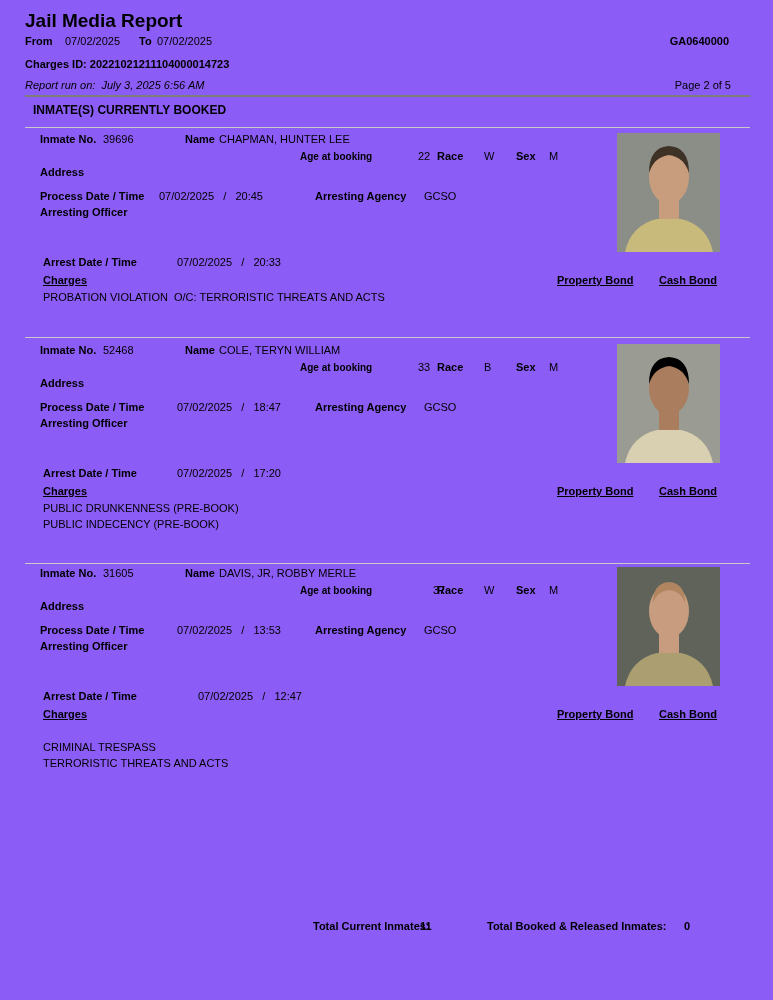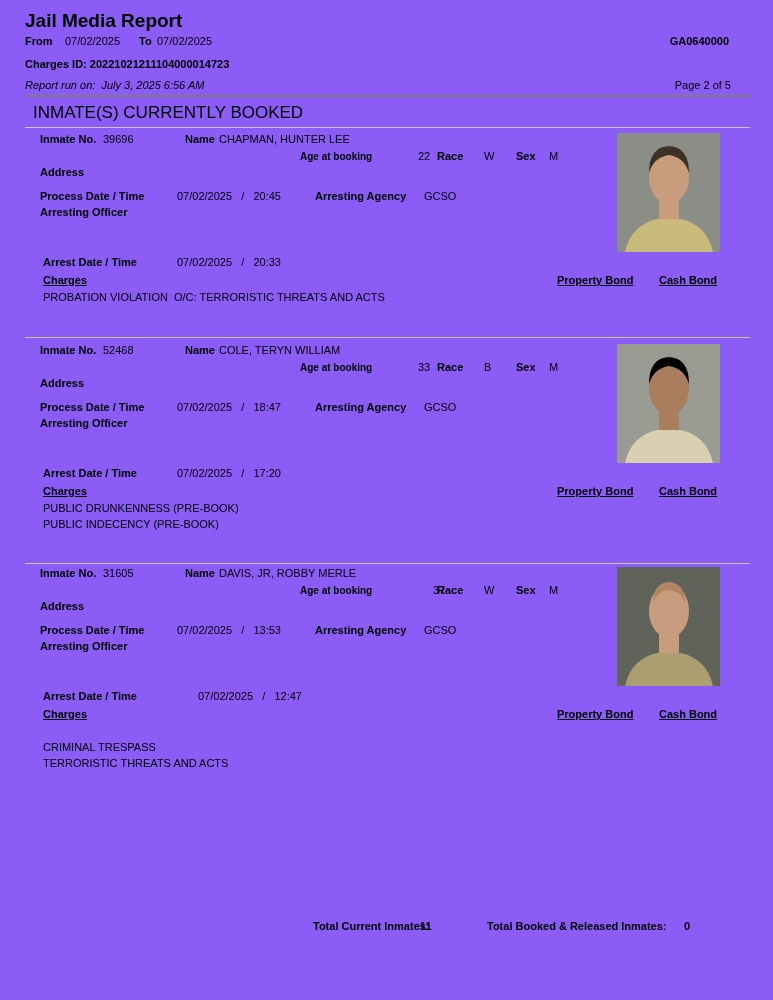--- a/index.html
+++ b/index.html
@@ -7,21 +7,21 @@
     position:relative;width:773px;height:1000px;background:#8b5cf6;
     font-family:"Liberation Sans","DejaVu Sans",sans-serif;color:#000;
     font-size:11px;overflow:hidden;margin:0 auto;
   }
   .abs{position:absolute;white-space:pre;}
   .b{font-weight:bold;}
   .i{font-style:italic;}
   .u{text-decoration:underline;}
   .title{font-size:19px;font-weight:bold;}
   .office{font-size:13.5px;font-weight:bold;}
-  .section{font-size:17px;font-weight:normal;}
+  .section{font-size:12px;font-weight:bold;}
   .small{font-size:10px;}
   .rule{position:absolute;left:25px;right:23px;}
   .rule-dark{border-top:2px solid #7d7d7d;}
   .rule-light{border-top:1px solid #c9c9c9;}
   .record{position:absolute;left:0;width:773px;}
   .record .abs{position:absolute;}
   .mug{position:absolute;left:617px;top:0;width:103px;height:119px;display:block;}
 </style>
 </head>
 <body>
@@ -55,21 +55,21 @@
     <span class="abs" style="left:418px;top:17px;">22</span>
     <span class="abs b" style="left:437px;top:17px;">Race</span>
     <span class="abs" style="left:484px;top:17px;">W</span>
     <span class="abs b" style="left:516px;top:17px;">Sex</span>
     <span class="abs" style="left:549px;top:17px;">M</span>
 
     <span class="abs b" style="left:40px;top:33px;">Address</span>
     <span class="abs" style="left:103px;top:33px;"></span>
 
     <span class="abs b" style="left:40px;top:57px;">Process Date / Time</span>
-    <span class="abs" style="left:177px;top:57px;text-align:center;">07/02/2025   /   20:45</span>
+    <span class="abs" style="left:159px;top:57px;text-align:center;">07/02/2025   /   20:45</span>
     <span class="abs b" style="left:315px;top:57px;">Arresting Agency</span>
     <span class="abs" style="left:424px;top:57px;">GCSO</span>
 
     <span class="abs b" style="left:40px;top:73px;">Arresting Officer</span>
     <span class="abs" style="left:177px;top:73px;"></span>
 
     <span class="abs b" style="left:43px;top:123px;">Arrest Date / Time</span>
     <span class="abs" style="left:177px;top:123px;">07/02/2025   /   20:33</span>
 
     <span class="abs b u" style="left:43px;top:141px;">Charges</span>

